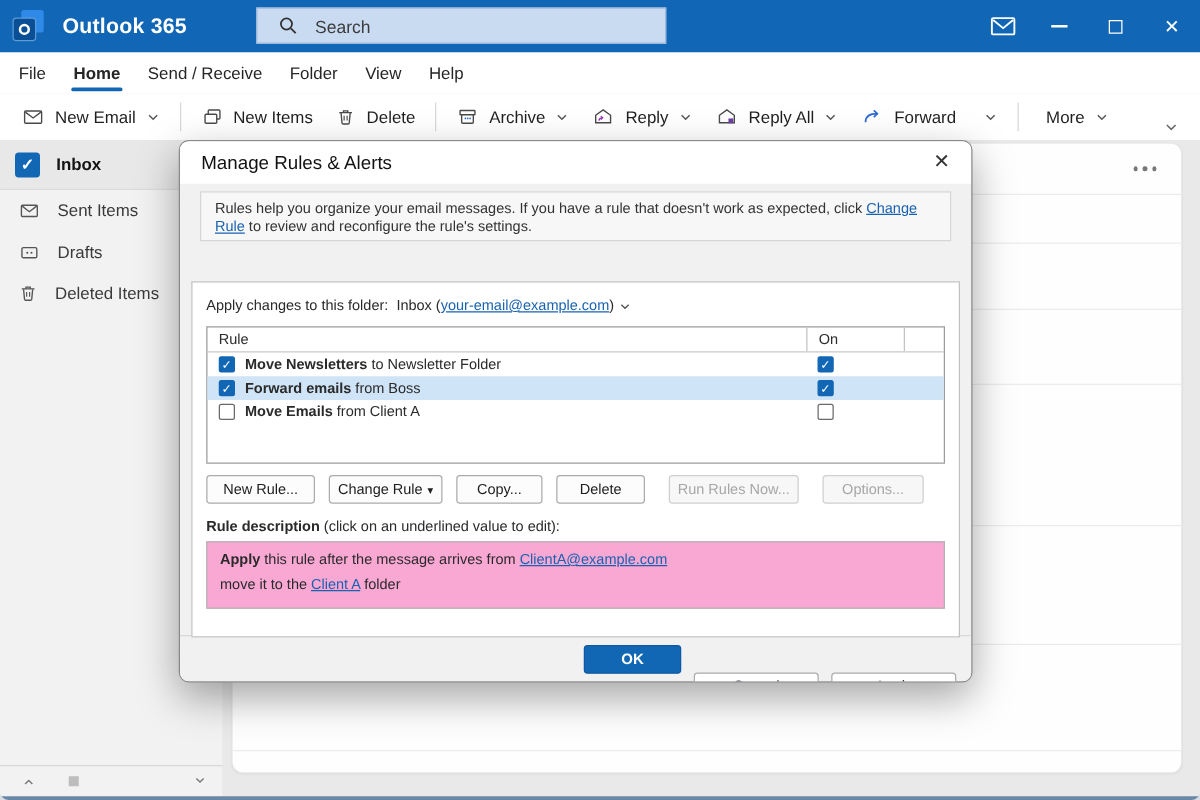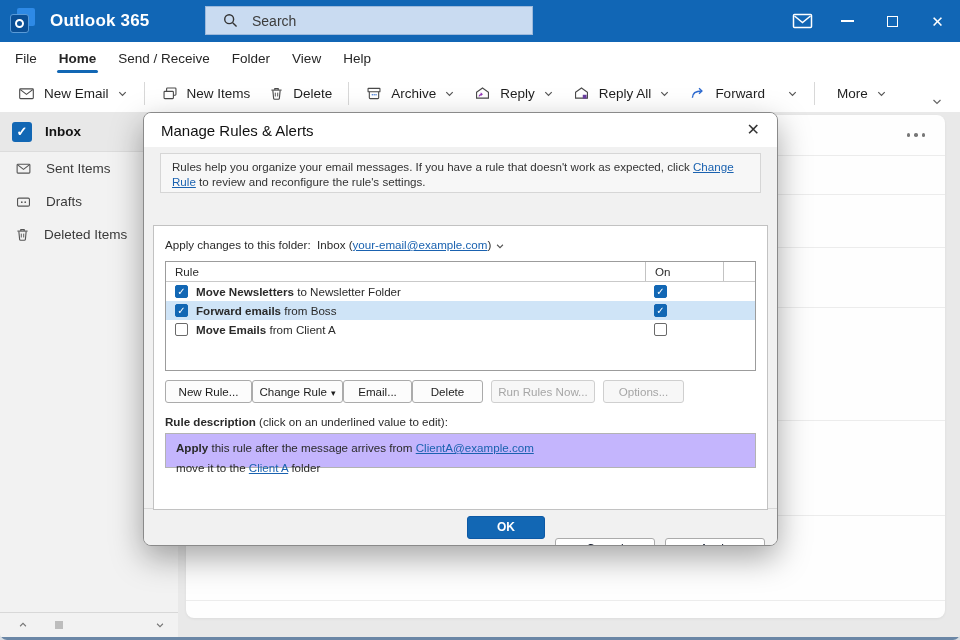--- a/index.html
+++ b/index.html
@@ -71,28 +71,28 @@
   .thead { height:20px; display:flex; align-items:center; border-bottom:1px solid #c9c9c9; flex:none; }
   .col-rule { flex:1; padding-left:9px; display:flex; align-items:center; gap:8px; height:100%; }
   .col-on { width:78px; border-left:1px solid #c3c3c3; padding-left:9px; display:flex; align-items:center; height:100%; }
   .col-x { width:32px; border-left:1px solid #c3c3c3; height:100%; }
   .trow { height:19px; display:flex; align-items:center; flex:none; }
   .trow.selected { background:#cfe4f7; }
   .cb { width:13px; height:13px; border:1px solid #6a6a6a; border-radius:2px; background:#fff; flex:none; display:flex; align-items:center; justify-content:center; font-size:10px; color:#fff; }
   .cb.checked { background:#1267b4; border-color:#1267b4; }
   .cb.checked::after { content:"\2713"; }
   .rname b { font-weight:bold; }
-  .btnrow { margin:9px 11px 4px; display:flex; }
+  .btnrow { margin:9px 11px 4px; display:flex; gap:11px; }
   .dbtn { font-size:11.6px; padding:4px 0; text-align:center; border:1px solid #ababab; background:#fcfcfc; border-radius:3px; color:#1c1c1c; }
   .dbtn.disabled { color:#a6a6a6; border-color:#cfcfcf; background:#f7f7f7; }
   .w-newrule{width:87px}.w-change{width:91px}.w-copy{width:69px}.w-del{width:71px}
   .w-run{width:104px;margin-left:8px}.w-opt{width:81px;margin-left:8px}
   .caret { font-size:9px; margin-left:4px; }
   .desc-label { margin:12px 11px 0; }
-  .desc-box { margin:5px 11px 0; border:1px solid #b3b3b3; background:#c4b5fd; height:35px; padding:7px 10px; line-height:13px; }
+  .desc-box { margin:5px 11px 0; border:1px solid #b3b3b3; background:#f9a8d4; height:54px; padding:7px 10px; line-height:13px; }
   .desc-box .l2 { margin-top:7px; }
   .dlg-footer { position:absolute; left:0; right:0; bottom:0; height:37px; border-top:1px solid #d8d8d8; background:#f1f1f1; display:flex; align-items:center; justify-content:flex-end; gap:10px; padding-right:12px; }
   .fbtn { height:23px; border-radius:3px; font-size:12px; display:flex; align-items:center; justify-content:center; }
   .fbtn.primary { width:78px; background:#1267b4; border:1px solid #0d59a5; color:#fff; font-weight:bold; }
   .fbtn.plain { width:100px; background:#fff; border:1px solid #ababab; color:#0f172a;margin-top:44px; }
 </style>
 </head>
 <body>
 
 <div class="window">
@@ -372,21 +372,21 @@
                 <span class="cb "></span>
               </span>
               <span class="col-x" style="border-left:none"></span>
             </div>
           </div>
       </div>
 
       <div class="btnrow">
         <div class="dbtn w-newrule">New Rule...</div>
         <div class="dbtn w-change"><span>Change Rule</span><span class="caret">▾</span></div>
-        <div class="dbtn w-copy">Email...</div>
+        <div class="dbtn w-copy">Copy...</div>
         <div class="dbtn w-del">Delete</div>
         <div class="dbtn disabled w-run">Run Rules Now...</div>
         <div class="dbtn disabled w-opt">Options...</div>
       </div>
 
       <div class="desc-label"><b>Rule description</b><span> (click on an underlined value to edit):</span></div>
       <div class="desc-box">
         <div class="l1"><b>Apply</b><span> this rule after the message arrives from </span><a class="lnk">ClientA@example.com</a></div>
         <div class="l2"><span>move it to the </span><a class="lnk">Client A</a><span> folder</span></div>
       </div>

